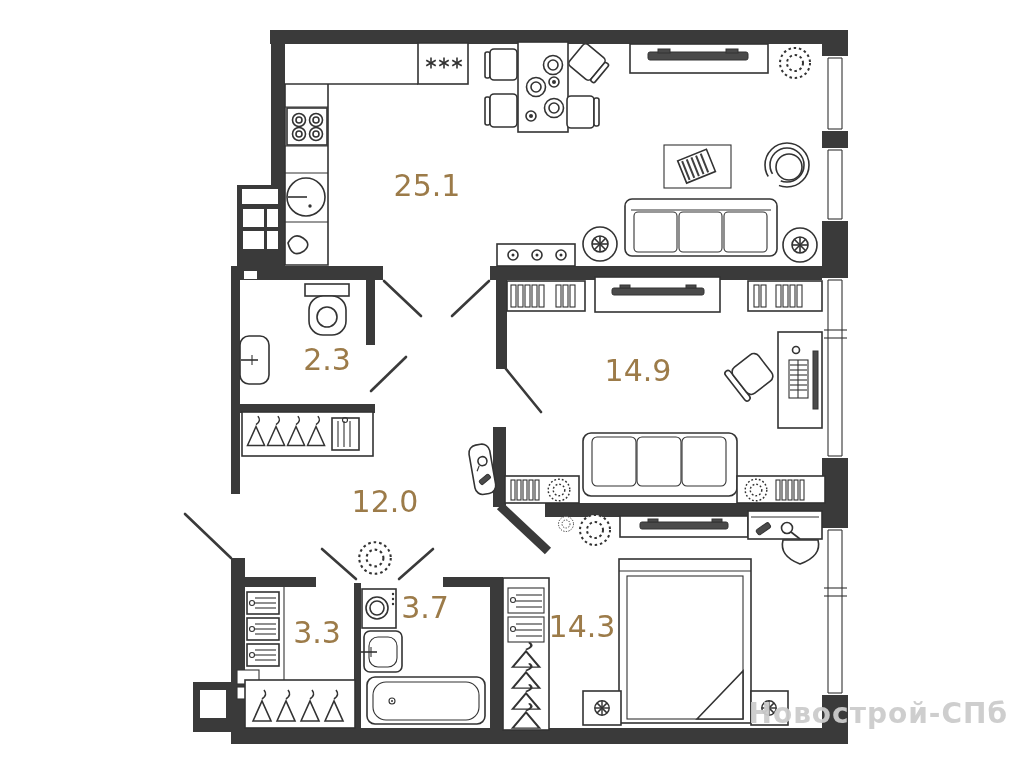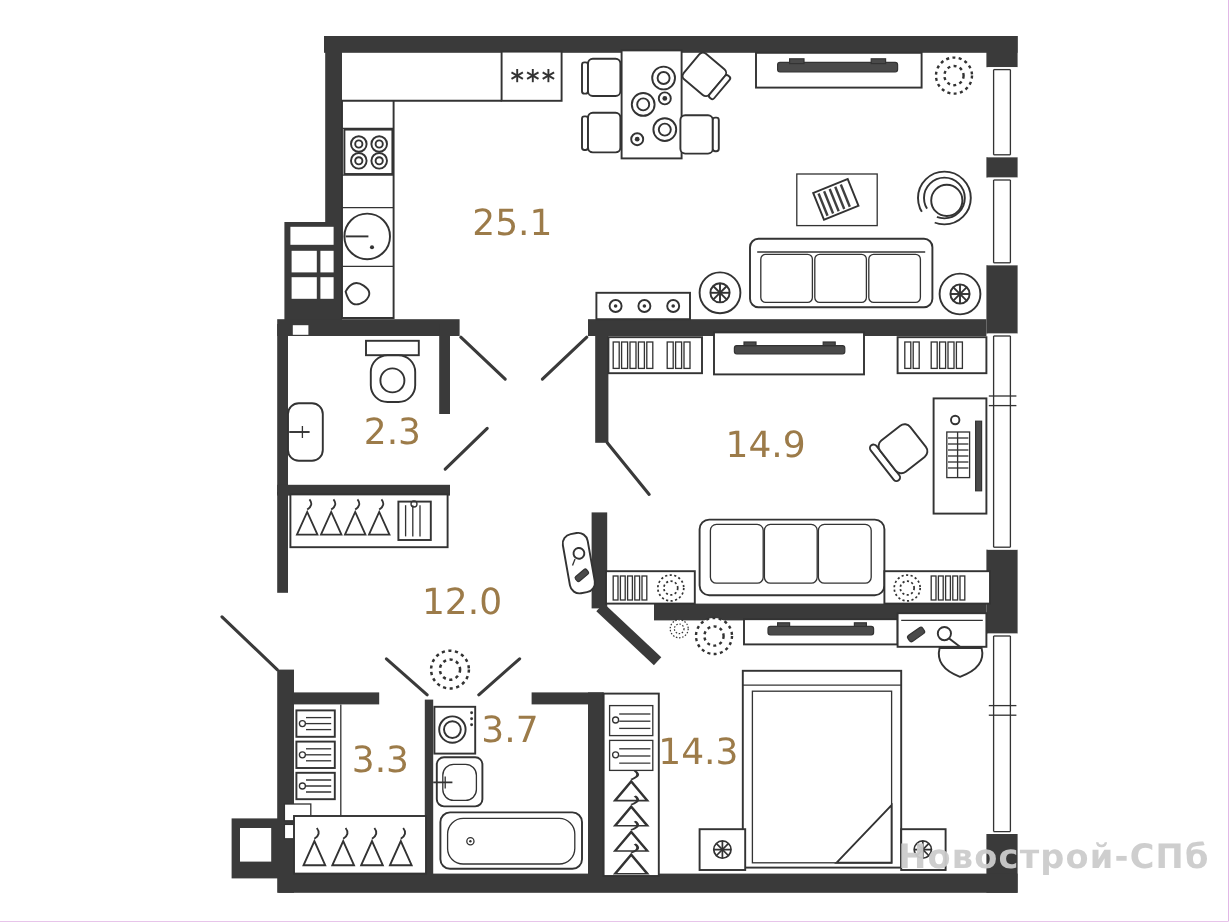--- a/index.html
+++ b/index.html
@@ -1,16 +1,16 @@
 <!DOCTYPE html>
 <html><head>
 <meta charset="utf-8">
 <style>
   html,body{margin:0;padding:0;background:#ffffff;}
-  .stage{position:relative;width:1024px;height:768px;background:#a21caf;overflow:hidden;}
+  .stage{position:relative;width:1024px;height:768px;background:#7dd3fc;overflow:hidden;}
   svg{display:block}
   .ln{fill:none;stroke:#333;stroke-width:1.6;}
   .fw{fill:#fff;stroke:#333;stroke-width:1.6;}
   .fwt{fill:#fff;stroke:#333;stroke-width:1.1;}
   .thin{stroke-width:1.1;}
   .dkr{fill:#4a4a4a;stroke:#333;stroke-width:1;}
   .door{fill:none;stroke:#3a3a3a;stroke-width:2.6;stroke-linecap:round;}
   .dash{fill:#fff;stroke:#333;stroke-width:2;stroke-dasharray:2.5,2.8;}
   .lbl{font-family:"DejaVu Sans",sans-serif;font-size:30px;fill:#9c7b49;text-anchor:middle;}
   .wm{font-family:"DejaVu Sans",sans-serif;font-size:28px;font-weight:600;fill:#cccccc;

